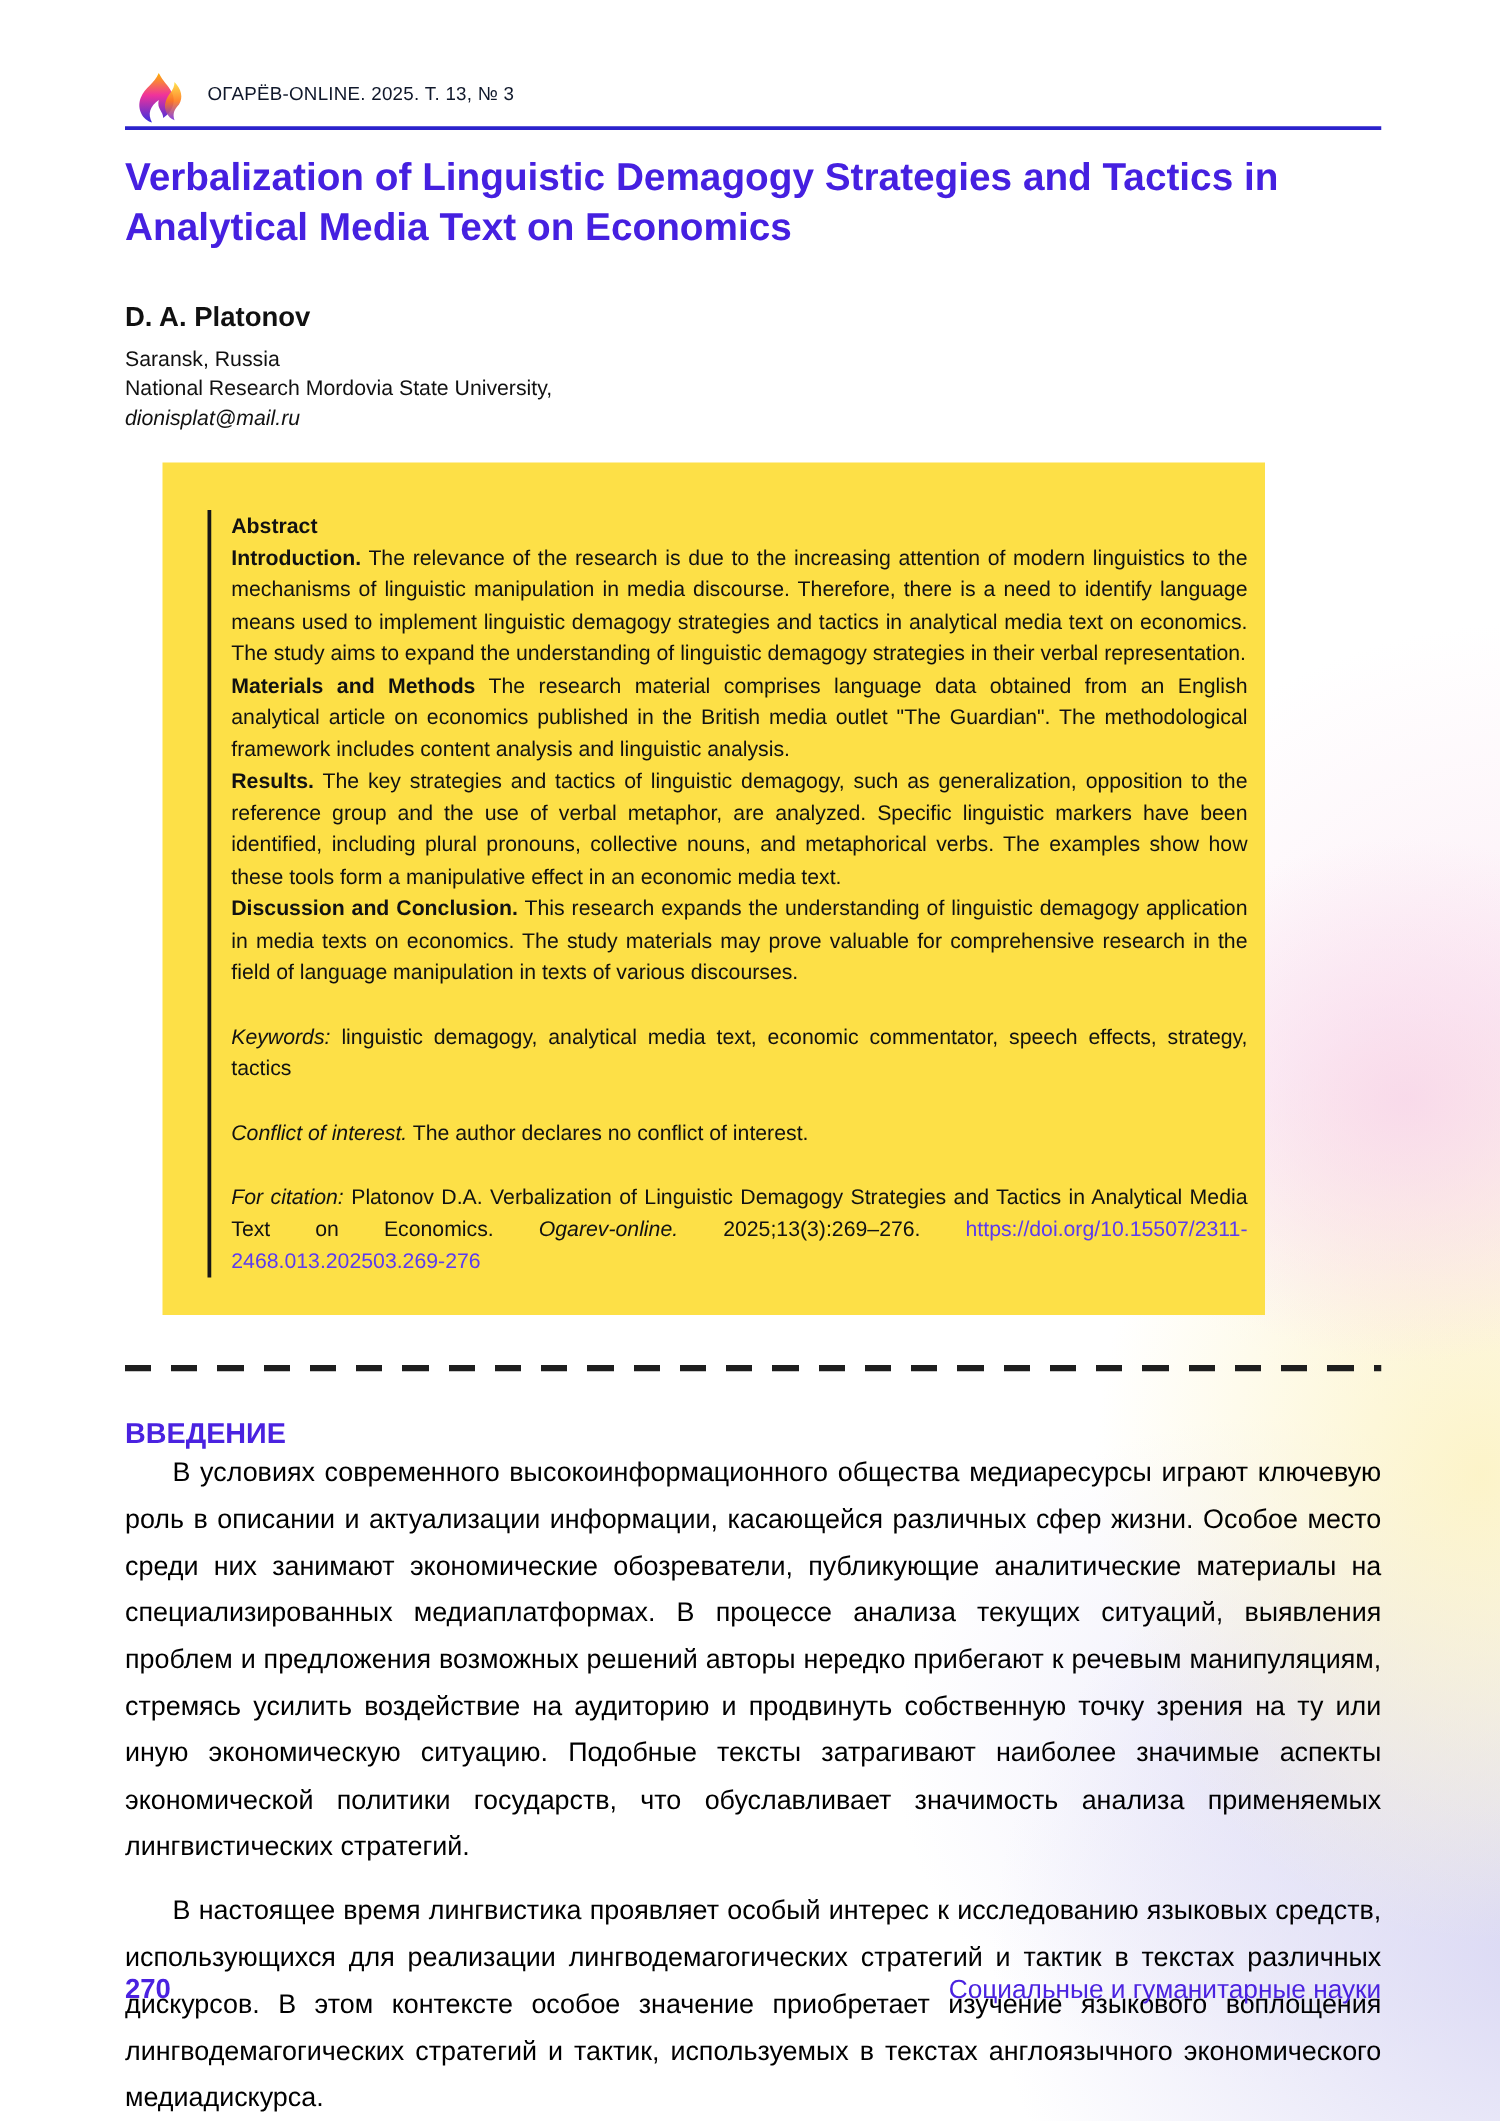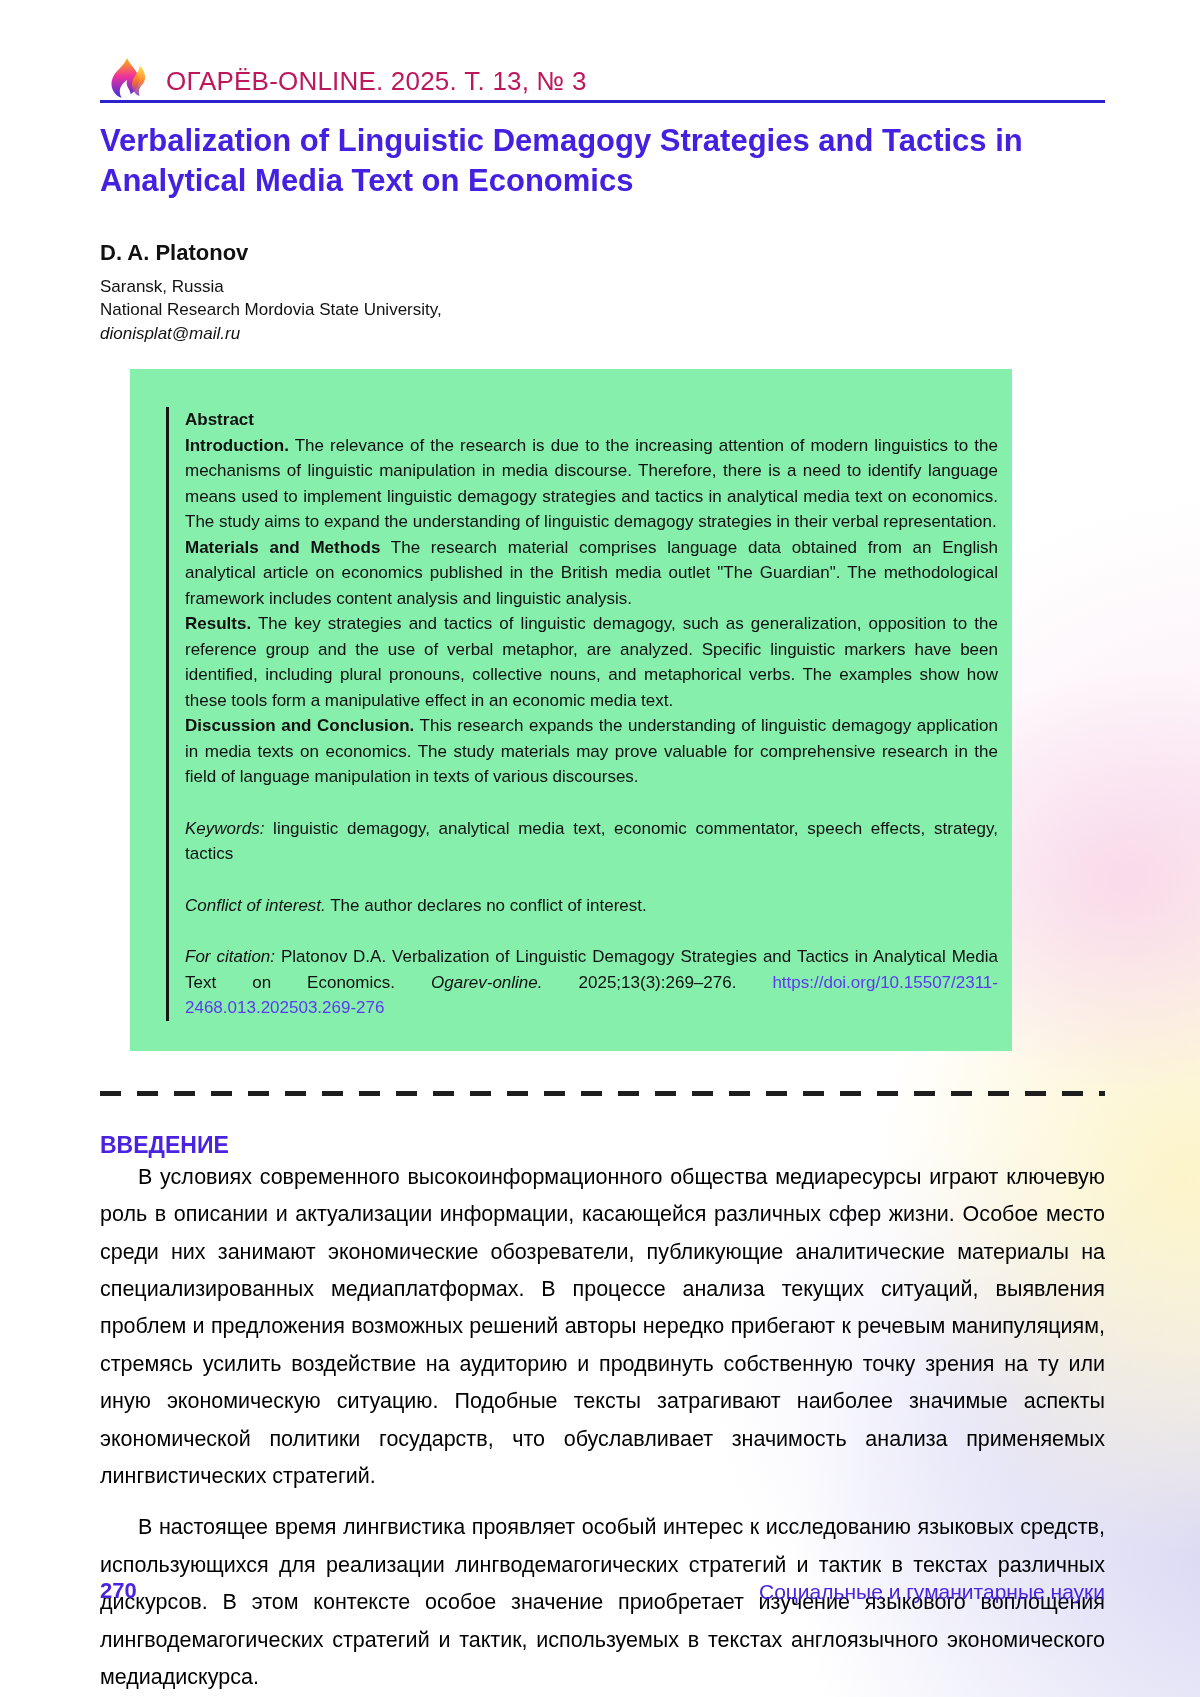--- a/index.html
+++ b/index.html
@@ -20,37 +20,37 @@
       radial-gradient(430px 520px at 1185px 1180px, rgba(252,243,198,0.95), rgba(252,243,198,0) 72%),
       radial-gradient(520px 430px at 1230px 820px, rgba(250,229,241,0.70), rgba(250,229,241,0) 75%),
       radial-gradient(620px 540px at 1240px 1560px, rgba(216,214,243,0.95), rgba(216,214,243,0) 72%),
       radial-gradient(420px 380px at 1010px 1400px, rgba(226,224,247,0.60), rgba(226,224,247,0) 70%),
       #ffffff;
   }
   .content { position:relative; padding:56px 95px 0 100px; }
 
   .brand-row { display:flex; align-items:flex-end; gap:12px; }
   .journal-logo { flex:0 0 auto; margin-bottom:-6px; }
-  .journal-title { color:#be185d; font-size:26px; letter-spacing:0.2px; padding-bottom:3px; }
+  .journal-title { color:#0f172a; font-size:15px; letter-spacing:0.2px; padding-bottom:17px; }
   .header-rule { height:0; border-bottom:3px solid #2b22cc; }
 
   .article-title {
     margin:18px 0 0;
     font-size:31px; font-weight:bold; line-height:1.3;
     color:#4520e0; max-width:950px;
   }
 
   .author-block { margin-top:36px; font-size:17px; line-height:1.38; }
   .author-name { font-size:22px; font-weight:bold; margin-bottom:7px; }
   .author-email { font-style:italic; }
 
   .abstract-box {
     margin:24px 0 0 30px;
     width:882px; box-sizing:border-box;
-    background:#86efac;
+    background:#fde047;
     padding:38px 14px 30px 36px;
   }
   .abstract-inner {
     border-left:3px solid #161616;
     padding-left:16px;
     font-size:17px; line-height:1.5; text-align:justify;
   }
   .abstract-inner p { margin:0; }
   .abstract-heading { font-weight:bold; }
   .spaced { margin-top:26px !important; }

